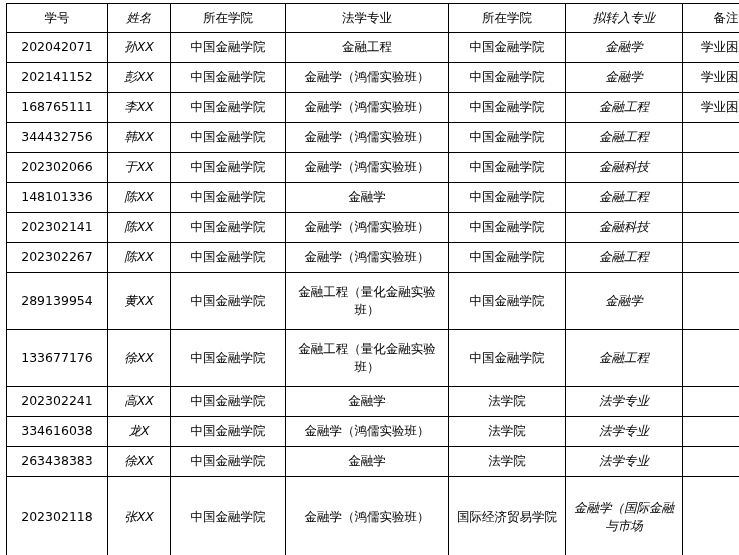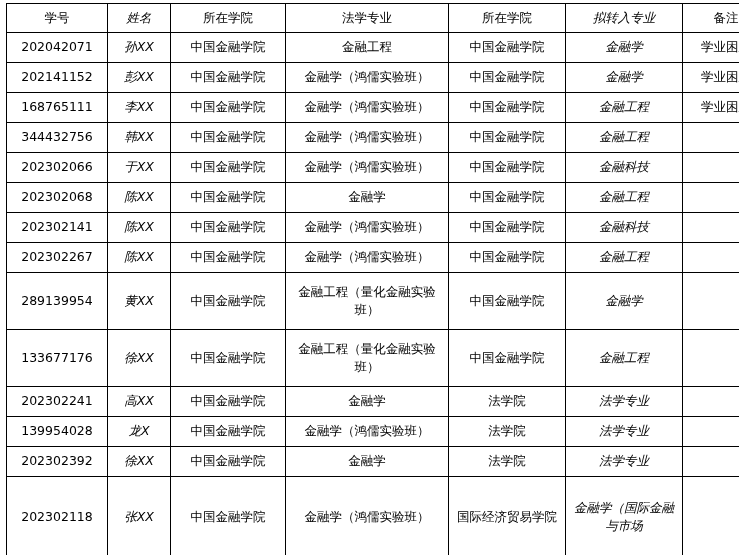--- a/index.html
+++ b/index.html
@@ -116,21 +116,21 @@
         <tr>
           <td class="c0">202302066</td>
           <td class="c1">于XX</td>
           <td class="c2">中国金融学院</td>
           <td class="c3 wrap">金融学（鸿儒实验班）</td>
           <td class="c4 wrap">中国金融学院</td>
           <td class="c5 wrap">金融科技</td>
           <td class="c6"></td>
         </tr>
         <tr>
-          <td class="c0">202302068</td>
+          <td class="c0">148101336</td>
           <td class="c1">陈XX</td>
           <td class="c2">中国金融学院</td>
           <td class="c3 wrap">金融学</td>
           <td class="c4 wrap">中国金融学院</td>
           <td class="c5 wrap">金融工程</td>
           <td class="c6"></td>
         </tr>
         <tr>
           <td class="c0">202302141</td>
           <td class="c1">陈XX</td>
@@ -170,30 +170,30 @@
         <tr>
           <td class="c0">202302241</td>
           <td class="c1">高XX</td>
           <td class="c2">中国金融学院</td>
           <td class="c3 wrap">金融学</td>
           <td class="c4 wrap">法学院</td>
           <td class="c5 wrap">法学专业</td>
           <td class="c6"></td>
         </tr>
         <tr>
-          <td class="c0">139954028</td>
+          <td class="c0">334616038</td>
           <td class="c1">龙X</td>
           <td class="c2">中国金融学院</td>
           <td class="c3 wrap">金融学（鸿儒实验班）</td>
           <td class="c4 wrap">法学院</td>
           <td class="c5 wrap">法学专业</td>
           <td class="c6"></td>
         </tr>
         <tr>
-          <td class="c0">202302392</td>
+          <td class="c0">263438383</td>
           <td class="c1">徐XX</td>
           <td class="c2">中国金融学院</td>
           <td class="c3 wrap">金融学</td>
           <td class="c4 wrap">法学院</td>
           <td class="c5 wrap">法学专业</td>
           <td class="c6"></td>
         </tr>
         <tr class="xtall">
           <td class="c0">202302118</td>
           <td class="c1">张XX</td>

